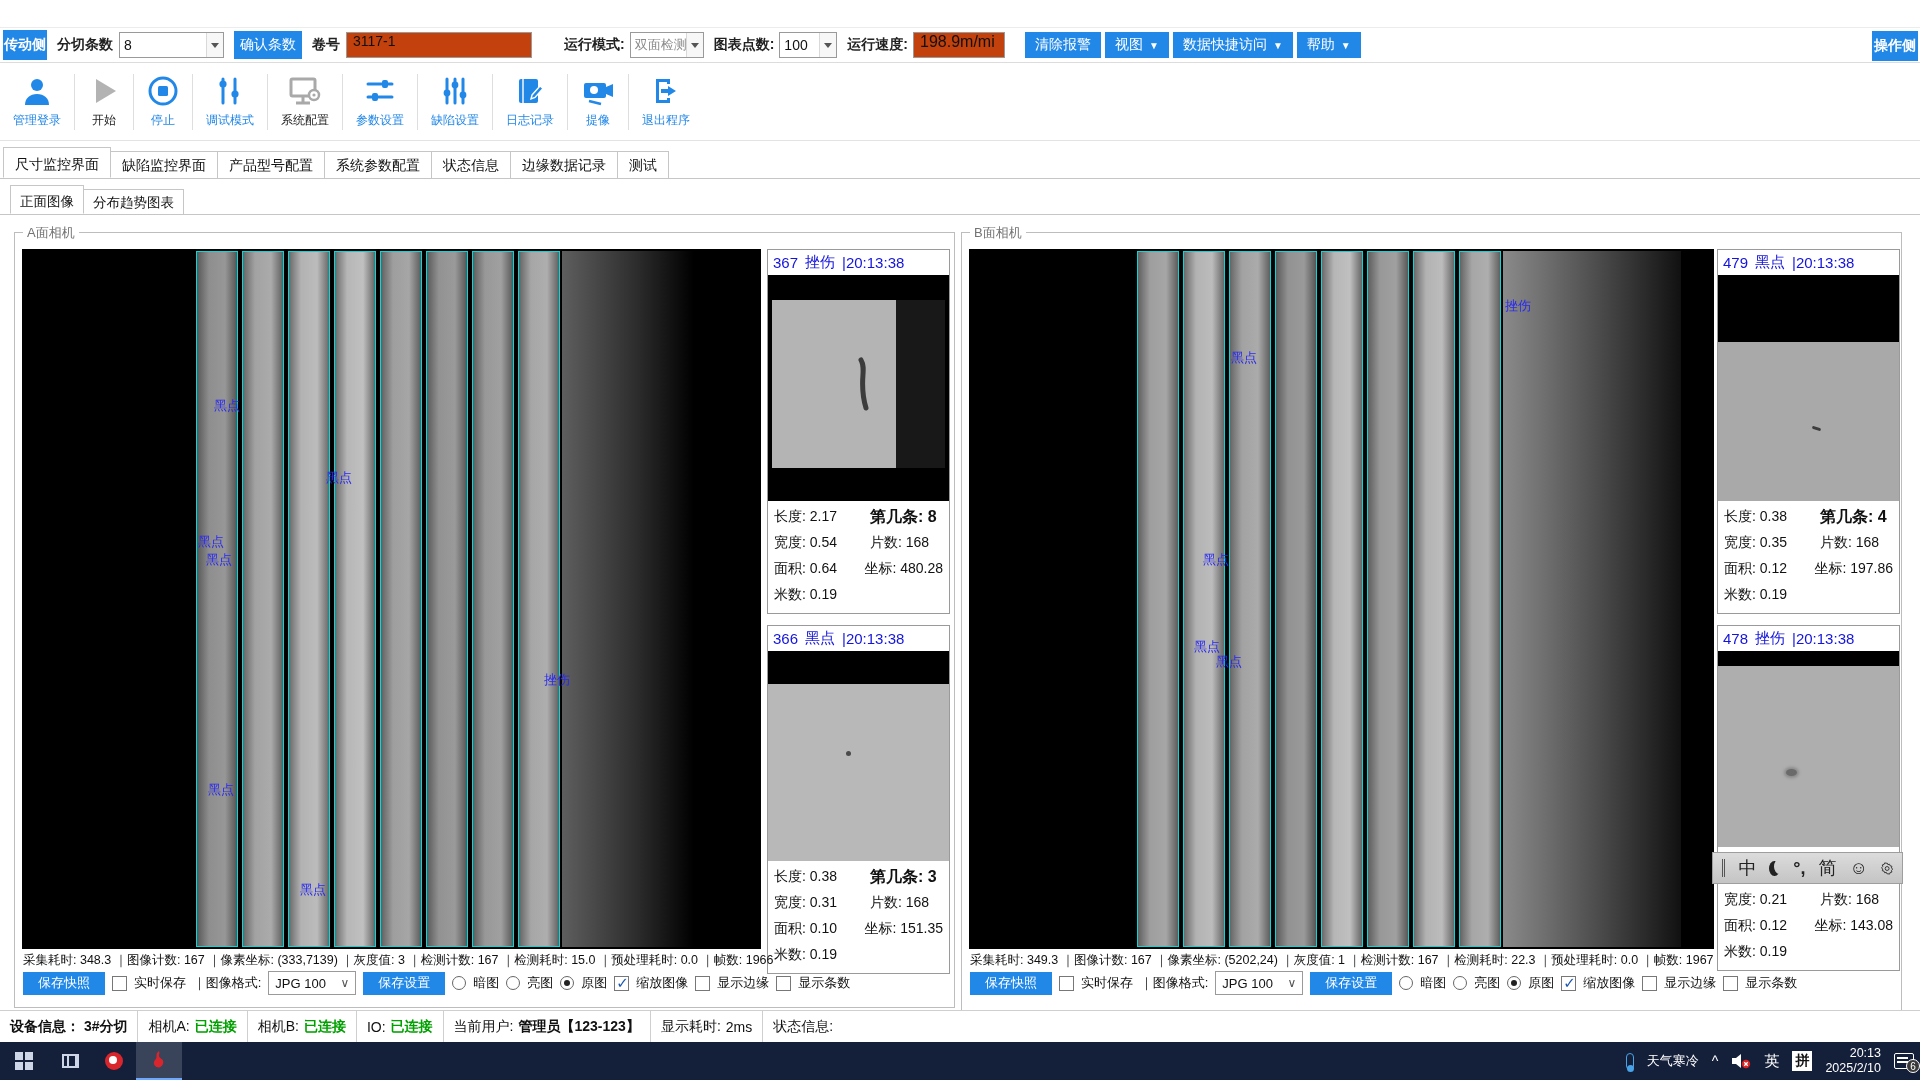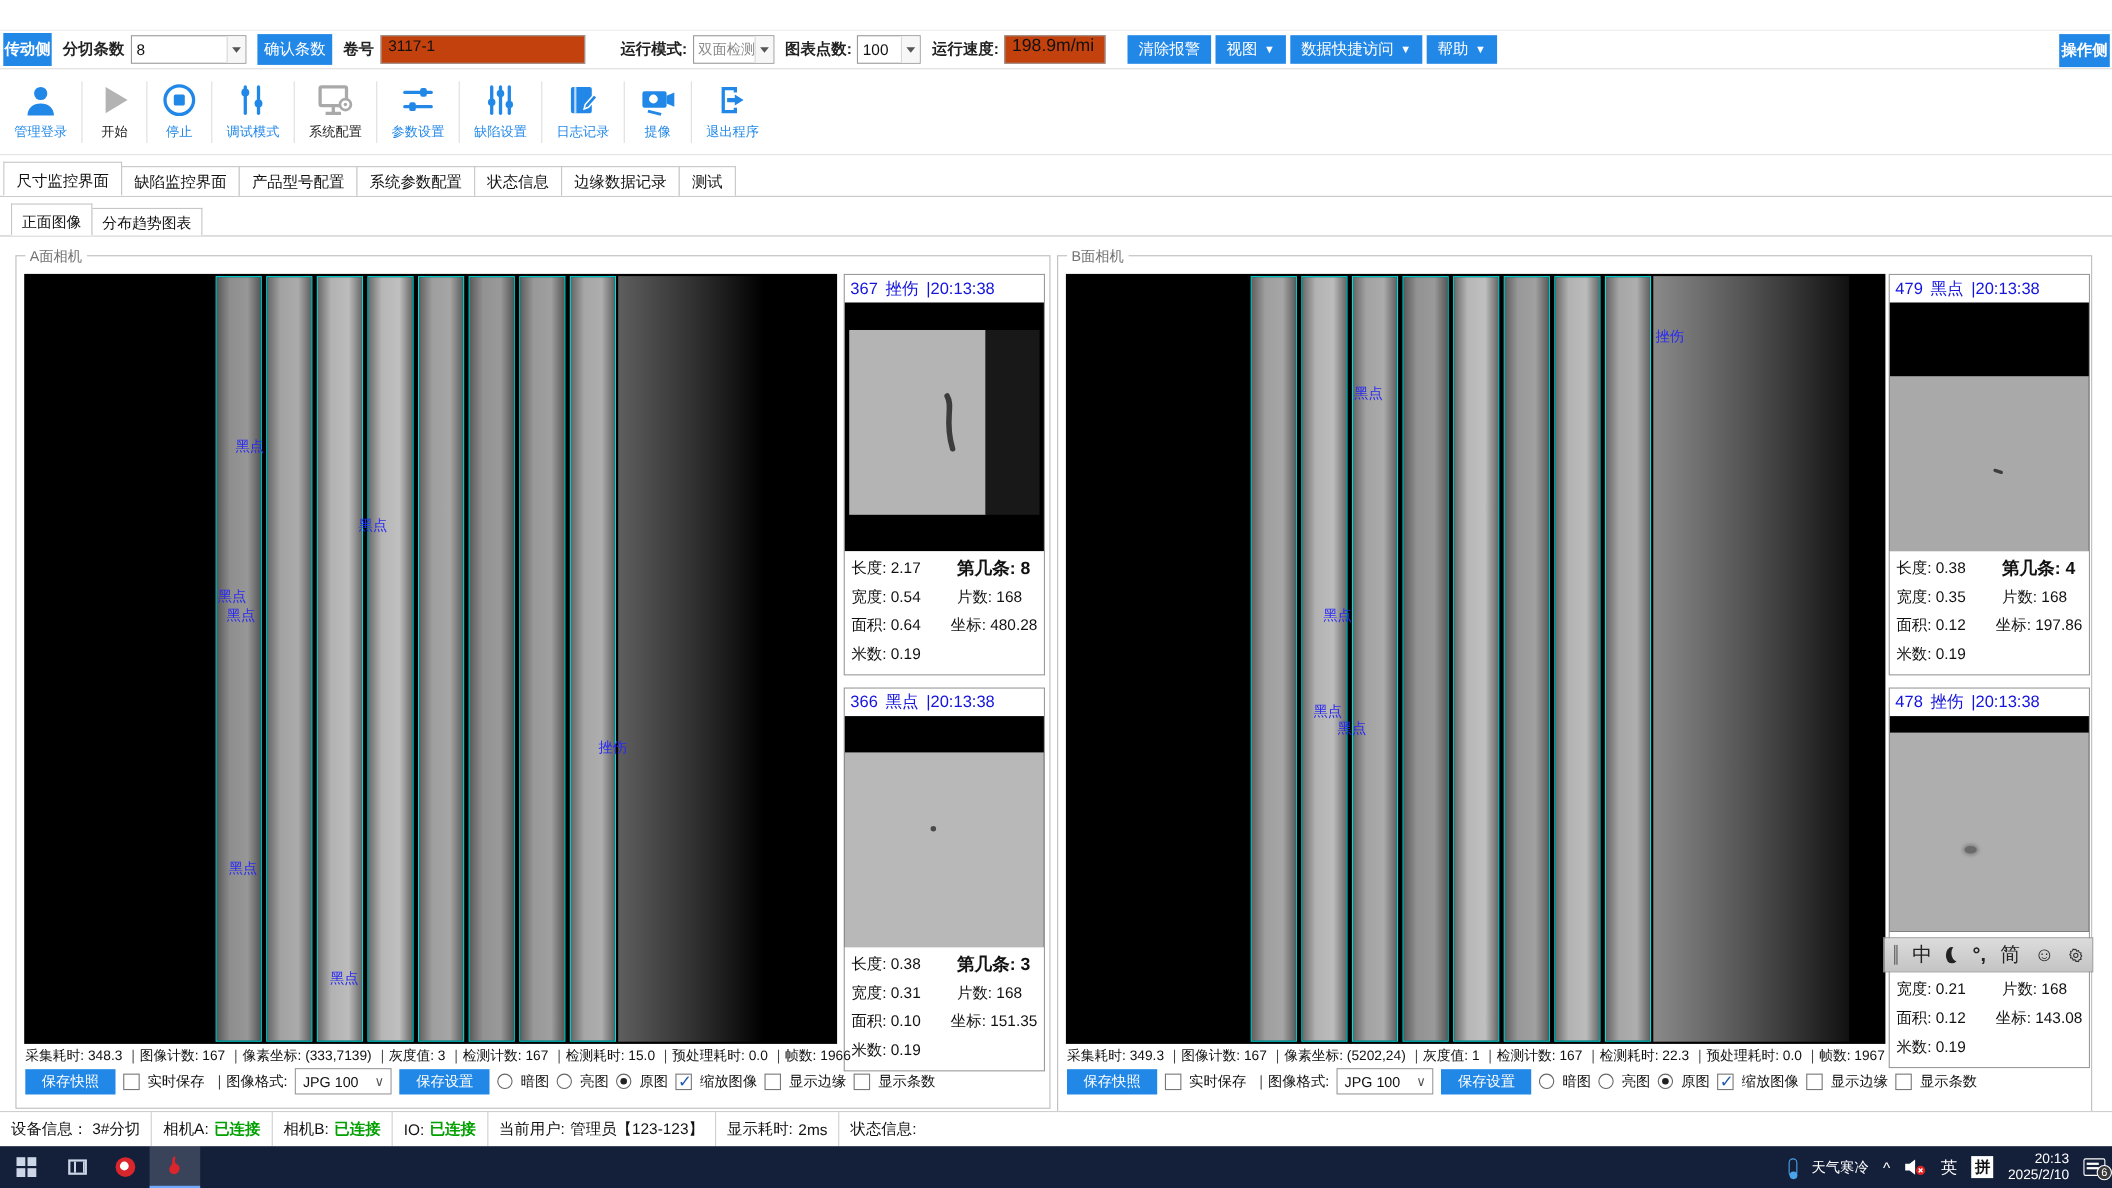--- a/index.html
+++ b/index.html
@@ -95,21 +95,21 @@
   
   .ime{position:absolute;left:1712px;top:852px;width:191px;height:32px;background:linear-gradient(#dcdcdc,#c4c4c4);border:1px solid #9e9e9e;display:flex;align-items:center;gap:13px;padding:0 9px;font-size:18px;color:#222;z-index:60}
   .ime .handle{width:4px;height:18px;border-left:1px solid #555;border-right:1px solid #555}
   .ime .moon{width:15px;height:15px;border-radius:50%;box-shadow:inset 5px -2px 0 0 #222}
   .ime .txt{line-height:1}
 
   
   .appstatus{position:absolute;left:0;top:1010px;width:100%;height:32px;border-top:1px solid #cfcfcf;background:#fff;display:flex;align-items:center;font-size:14px}
   .seg{height:100%;display:flex;align-items:center;padding:0 10px;border-right:1px solid #cfcfcf;gap:5px;white-space:nowrap}
   .seg.nob{border-right:none}
-  .bold{font-weight:normal}
+  .bold{font-weight:bold}
   .green{color:#00a000;font-weight:bold}
 
   
   .taskbar{position:absolute;left:0;top:1042px;width:100%;height:38px;background:#141f3a;display:flex;align-items:center;color:#fff}
   .tb-ico{height:38px;display:flex;align-items:center;justify-content:center;cursor:pointer}
   .winlogo{display:grid;grid-template-columns:8px 8px;grid-template-rows:8px 8px;gap:2px}
   .winlogo i{background:#cdd6e6;display:block}
   .tv{width:17px;height:14px;border:2px solid #cdd6e6;background:repeating-linear-gradient(90deg,transparent 0 3px,#cdd6e6 3px 5px,transparent 5px 8px)}
   .appc{width:18px;height:18px;border-radius:50%;background:#d8262c;position:relative}
   .appc::after{content:"";position:absolute;left:4px;top:4px;width:8px;height:8px;border-radius:50%;background:#fff}

